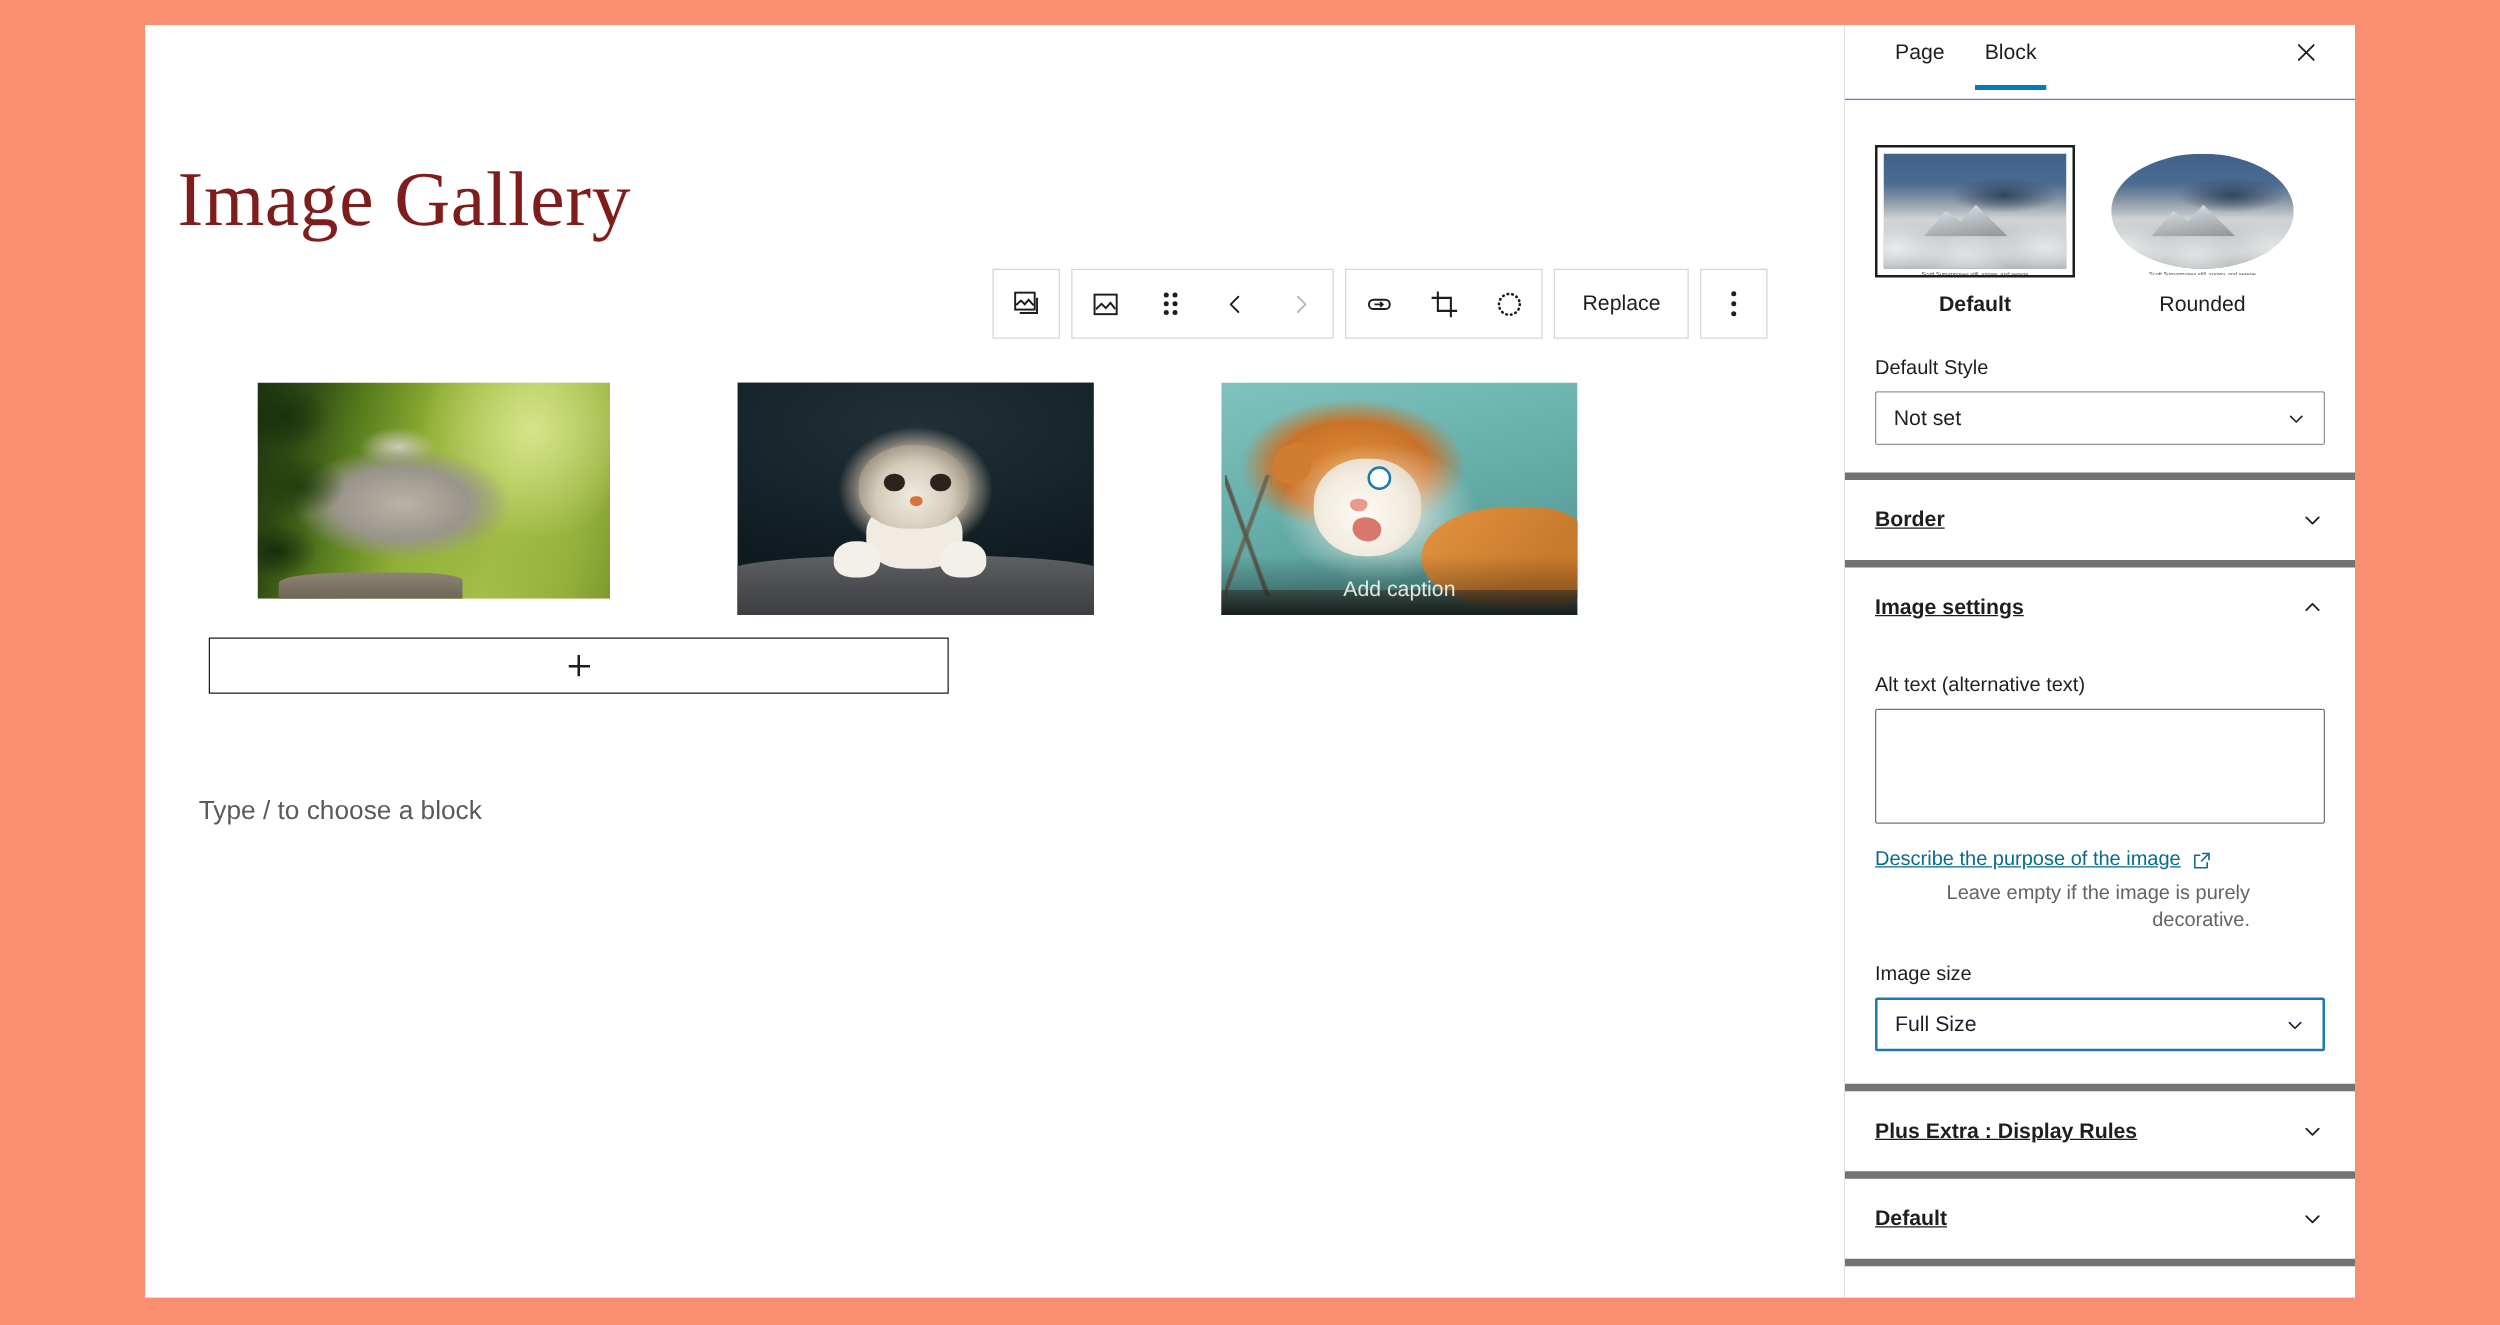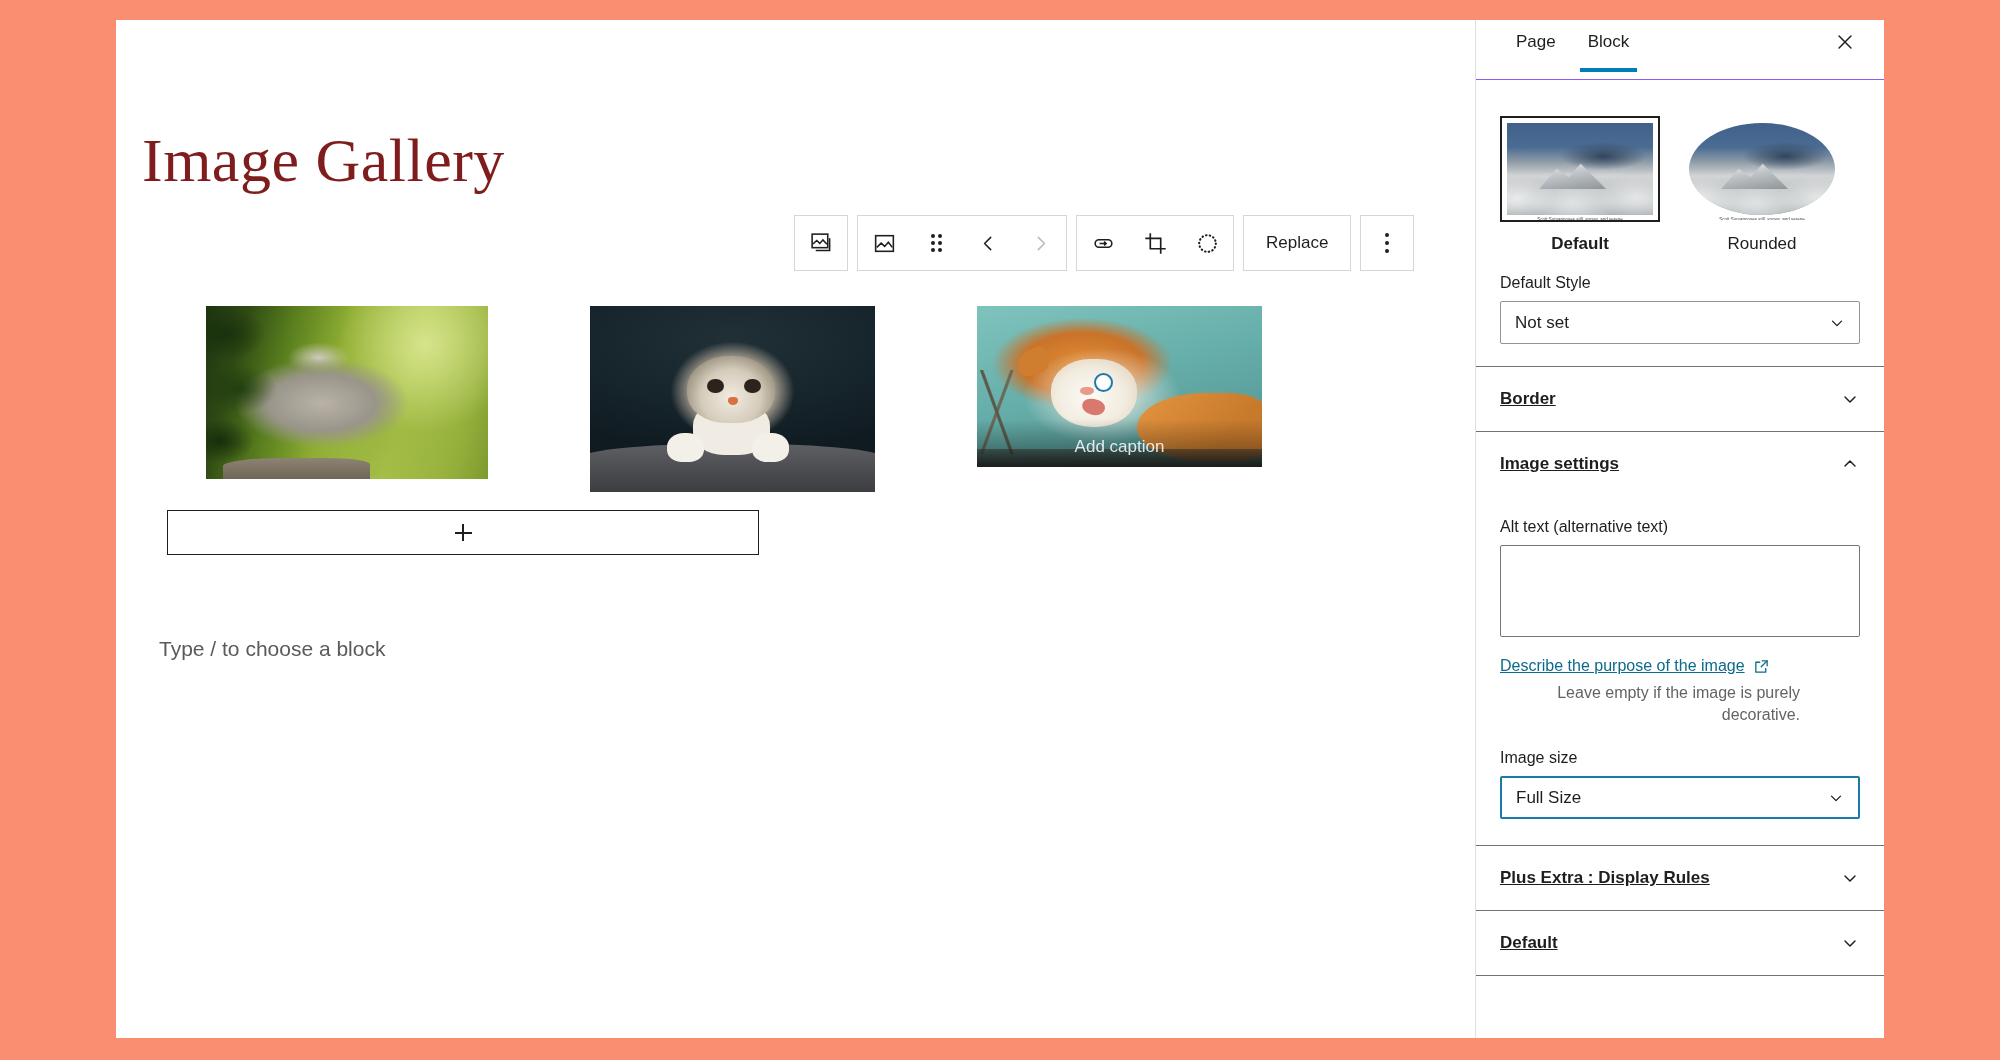--- a/index.html
+++ b/index.html
@@ -111,21 +111,21 @@
     align-items: flex-start;
     gap: 22px;
   }
   .g-fig {
     position: relative;
     overflow: hidden;
     flex: 0 0 auto;
   }
   .g-fig.one { width: 282px; height: 173px; }
   .g-fig.two { width: 285px; height: 186px; }
-  .g-fig.three { width: 285px; height: 161px; }
+  .g-fig.three { width: 285px; height: 186px; }
 
   .g-img { position: absolute; inset: 0; }
 
   
   .photo-kitten-green {
     background:
       radial-gradient(ellipse 50% 42% at 41% 56%, #b9b3a6 0%, #9a958b 38%, rgba(154,149,139,0) 62%),
       radial-gradient(ellipse 16% 13% at 40% 30%, #cfc9bc 0%, rgba(207,201,188,0) 70%),
       radial-gradient(circle at 78% 22%, rgba(222,233,150,0.85) 0%, rgba(222,233,150,0) 34%),
       radial-gradient(circle at 60% 72%, rgba(150,175,62,0.6) 0%, rgba(150,175,62,0) 40%),
@@ -346,21 +346,21 @@
     cursor: pointer;
     color: #1e1e1e;
   }
 
   .sb-body {
     flex: 1 1 auto;
     overflow: hidden;
   }
 
   .sb-section {
-    border-bottom: 1px solid #737373;
+    border-bottom: 6px solid #737373;
     padding: 0 24px;
   }
   .sb-section.pad { padding-top: 22px; padding-bottom: 22px; }
 
   .styles-row {
     display: flex;
     gap: 22px;
     padding-top: 14px;
   }
   .style-item { width: 160px; text-align: center; cursor: pointer; }
@@ -652,21 +652,21 @@
               <div class="mountain round">
                 <div class="cloudband"></div>
                 <div class="peak"></div>
               </div>
               <div class="style-mini-caption">Scott Sumapposes  still, snowy, and serene</div>
             </div>
             <div class="style-label">Rounded</div>
           </div>
         </div>
 
-        <div style="margin-top:20px;">
+        <div style="margin-top:32px;">
           <span class="field-label">Default Style</span>
           <div class="select-box">
             <span>Not set</span>
             <span class="select-chev">
               <svg width="18" height="18" viewBox="0 0 24 24" fill="none" stroke="#1e1e1e" stroke-width="1.7" stroke-linecap="round" stroke-linejoin="round">
                   <path d="M6 9.5l6 6 6-6"></path>
                 </svg>
             </span>
           </div>
         </div>

